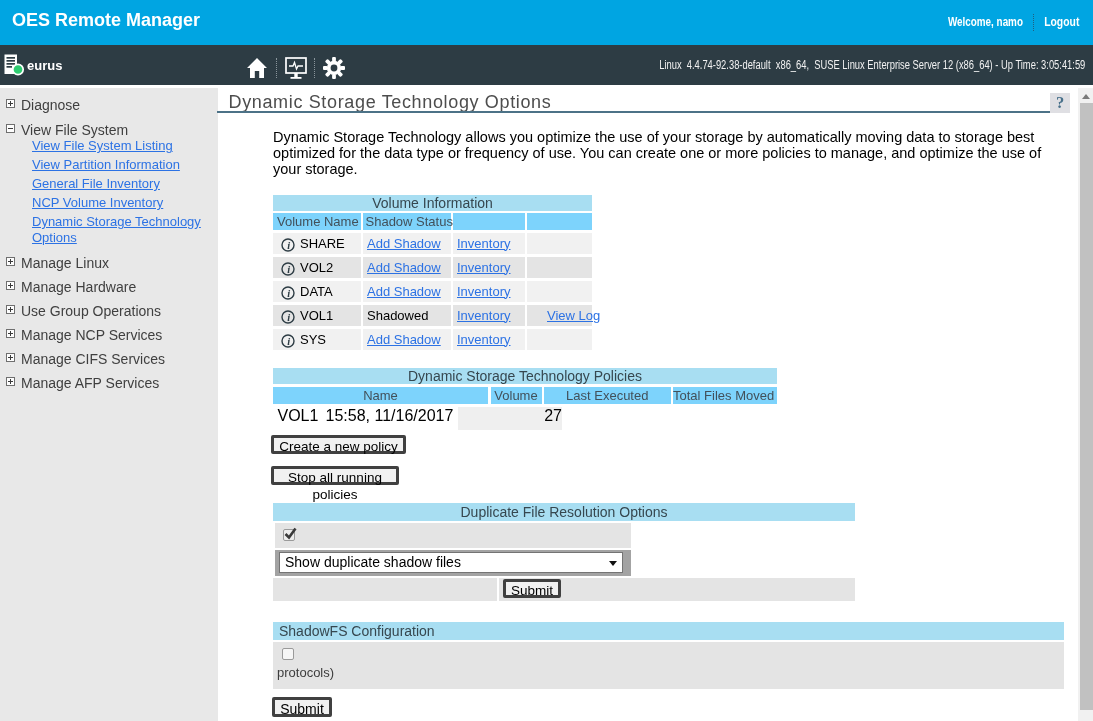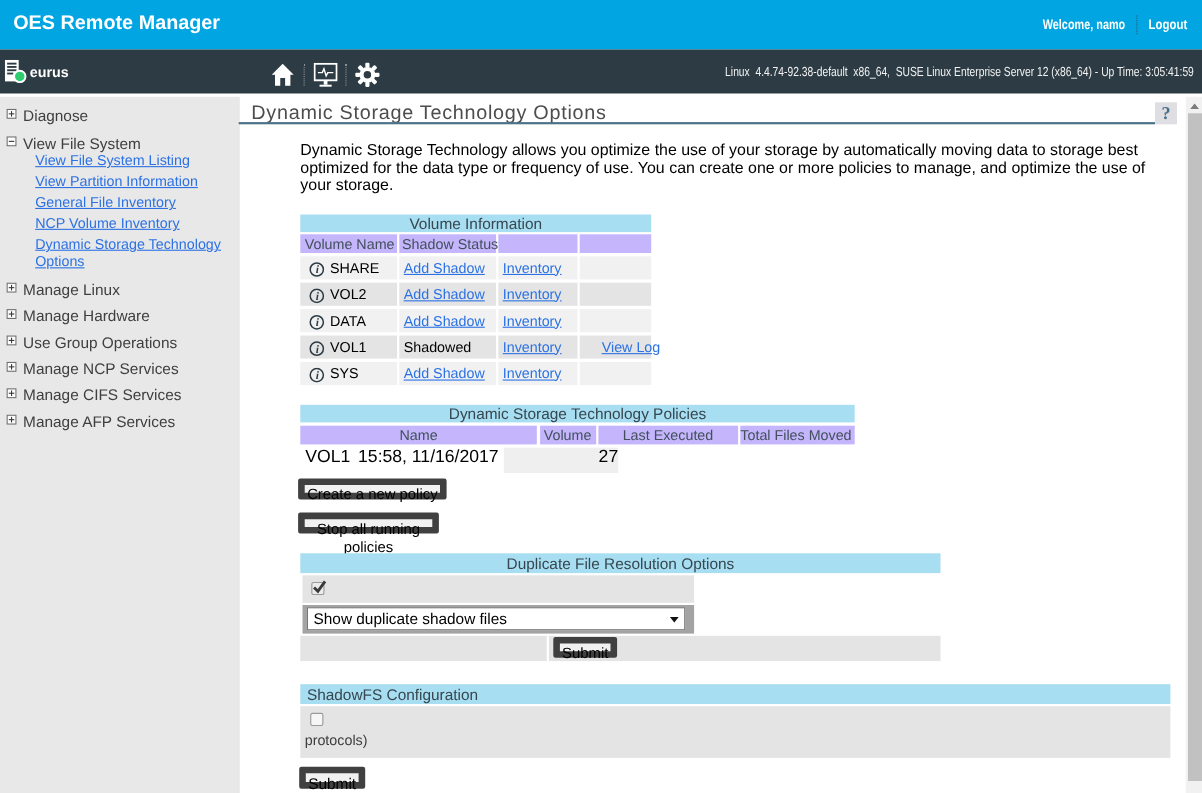--- a/index.html
+++ b/index.html
@@ -36,24 +36,24 @@
 #title { position:absolute; left:228.5px; top:93px; font-size:18px; letter-spacing:0.65px; color:#4d4d4d; line-height:18px; }
 #titlehr { position:absolute; left:217px; top:111px; width:833px; height:2px; background:#4c7287; }
 #helpbox { position:absolute; left:1050px; top:93px; width:20px; height:20px; background:#dfdfe3;
   color:#48708a; font-size:16.5px; font-weight:bold; text-align:center; line-height:20px; font-family:"Liberation Serif",serif; }
 #para { position:absolute; left:273px; top:129px; font-size:14.5px; line-height:16px; color:#000; }
 
 
 .trow { position:absolute; display:flex; }
 .cell { overflow:visible; white-space:nowrap; }
 .thdr { background:#a8def2; color:#36474f; text-align:center; }
-.gray { background:#c4b5fd; }
+.gray { background:#7dd3fc; }
 .lite { background:#f1f1f1; }
 .dark { background:#e4e4e4; }
-.btn { position:absolute; background:#f1f1f1; border:6px solid #404040; border-radius:2px;
+.btn { position:absolute; background:#f1f1f1; border:3px solid #404040; border-radius:2px;
   font-size:13.5px; color:#000; text-align:center; font-family:"Liberation Sans",sans-serif; }
 </style>
 </head>
 <body>
 <div id="topbar"></div>
 <div id="darkbar"></div>
 <div id="sidebar"></div>
 <div id="scrollbar"></div>
 <div id="sthumb"></div>
 <div id="sarrow"></div>

